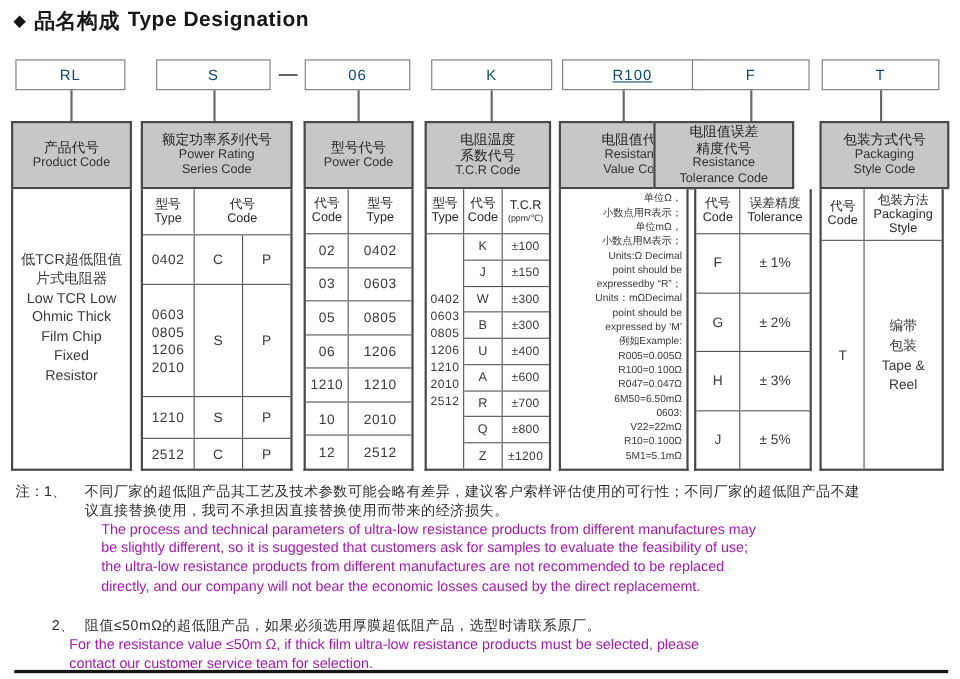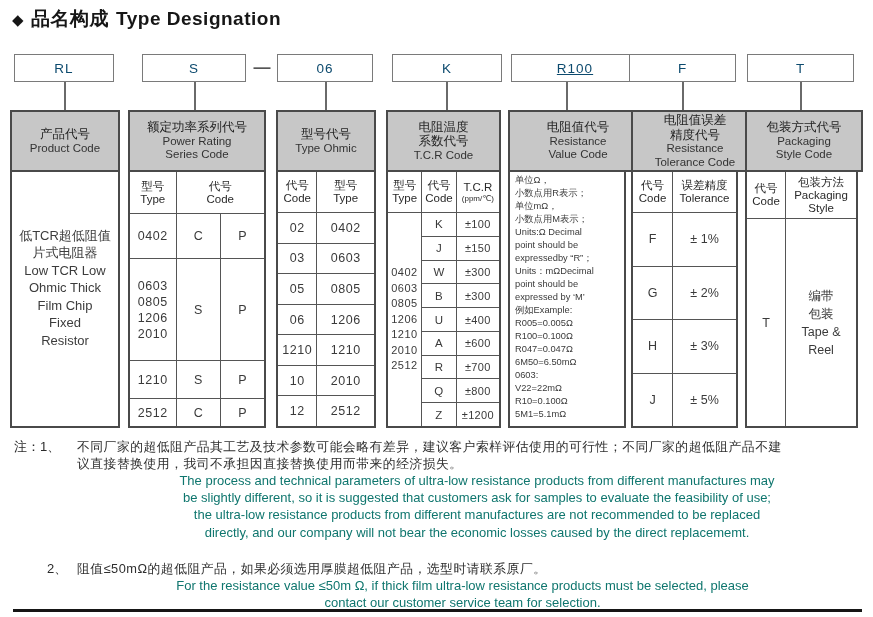--- a/index.html
+++ b/index.html
@@ -54,29 +54,29 @@
   .tcr-row { flex:1; display:flex; border-top:1px solid #555; min-height:0; }
   .tcr-row.first { border-top:none; }
   .tcr-row .code { width:44.3%; display:flex; align-items:center; justify-content:center;
                    font-size:11.5px; color:#3a3a3a; }
   .tcr-row .val { width:55.7%; border-left:1px solid #555; display:flex; align-items:center;
                   justify-content:center; font-size:11px; color:#3a3a3a; letter-spacing:0.3px; }
   .ppm { font-size:8px; line-height:9px; }
 
   
   .value-body { flex:1; padding:2px 4px 0 5px; font-size:9.3px; line-height:13px;
-                color:#3a3a3a; text-align:left; }
+                color:#3a3a3a; text-align:right; }
 
   
   .notes { position:absolute; left:14px; top:438px; width:848px; color:#2f2f2f; }
   .note { position:relative; padding-left:63px; }
   .note-label { position:absolute; left:0; top:0; font-size:13px; color:#2a2a2a; }
   .note-label-2 { position:absolute; left:33px; top:0; font-size:13px; color:#2a2a2a; }
   .note-zh { font-size:12.8px; line-height:17px; letter-spacing:0.5px; }
-  .note-en { font-size:13px; line-height:17.2px; margin-left:15px; color:#0f766e;text-align:center; }
+  .note-en { font-size:13px; line-height:17.2px; margin-left:15px; color:#a21caf; }
   .note2 { margin-top:19px; }
   .note2 .note-en { margin-left:-14px; }
 
   .bottom-rule { position:absolute; left:13px; top:609px; width:849px; height:2.5px; background:#161616; }
 </style>
 </head>
 <body>
 
 <div class="page">
 
@@ -107,33 +107,33 @@
     <div class="zh ml">额定功率系列代号</div>
     <div class="en ml">Power Rating
 Series Code</div>
   </div>
   <div class="hdr" style="left:10px;width:110px;">
     <div class="zh ml">产品代号</div>
     <div class="en ml">Product Code</div>
   </div>
   <div class="hdr" style="left:276px;width:100px;">
     <div class="zh ml">型号代号</div>
-    <div class="en ml">Type Ohmic</div>
+    <div class="en ml">Power Code</div>
   </div>
   <div class="hdr" style="left:386px;width:115px;">
     <div class="zh ml">电阻温度
 系数代号</div>
     <div class="en ml">T.C.R Code</div>
   </div>
   <div class="hdr" style="left:508px;width:140px;">
     <div class="zh ml">电阻值代号</div>
     <div class="en ml">Resistance
 Value Code</div>
   </div>
-  <div class="hdr" style="left:631px;width:128px;">
+  <div class="hdr" style="left:594px;width:128px;">
     <div class="zh ml">电阻值误差
 精度代号</div>
     <div class="en ml">Resistance
 Tolerance Code</div>
   </div>
   <div class="hdr" style="left:745px;width:118px;">
     <div class="zh ml">包装方式代号</div>
     <div class="en ml">Packaging
 Style Code</div>
   </div>

